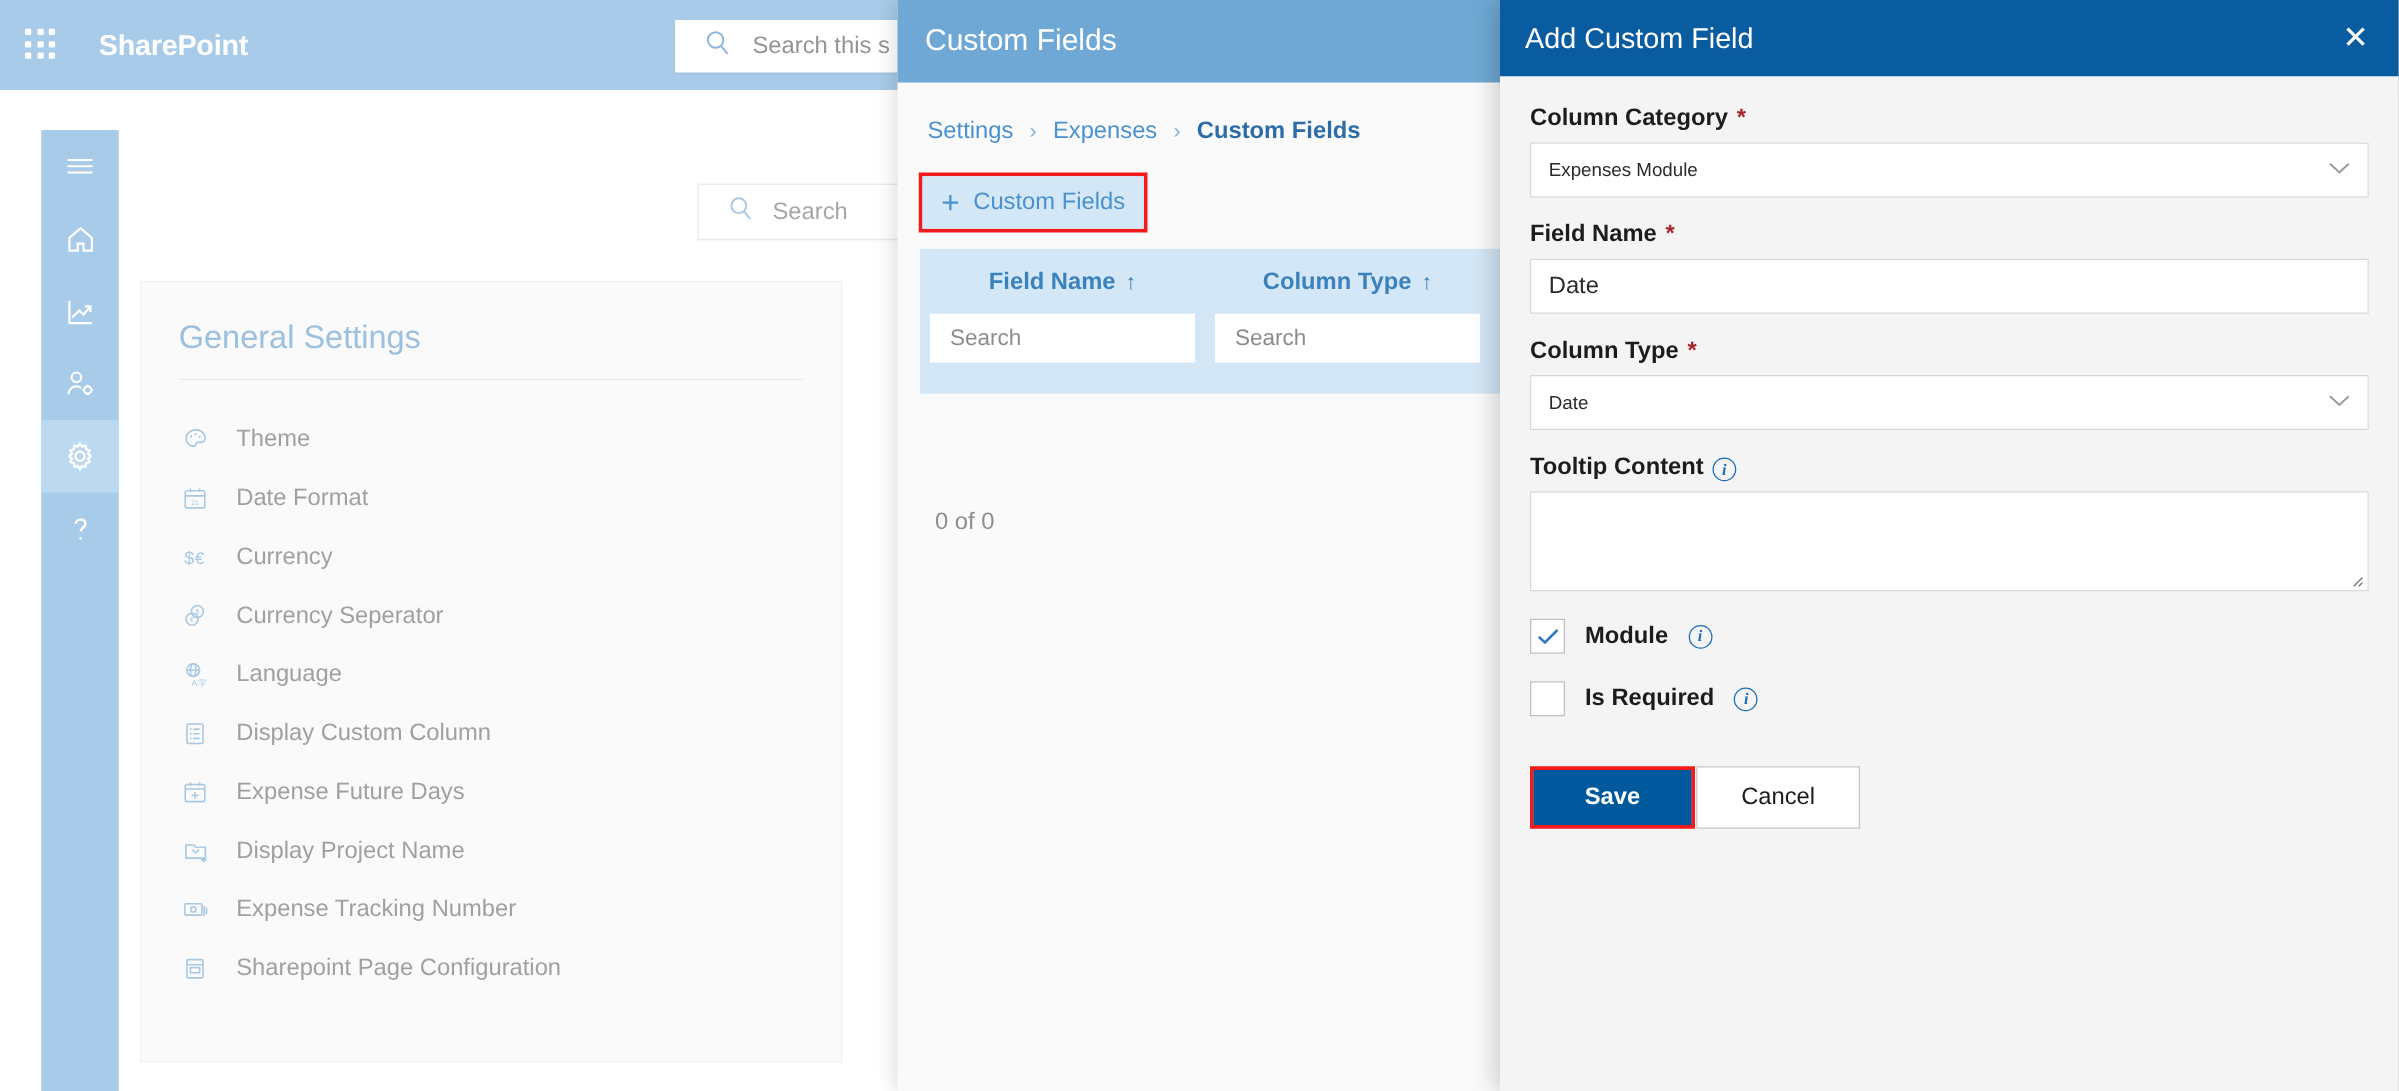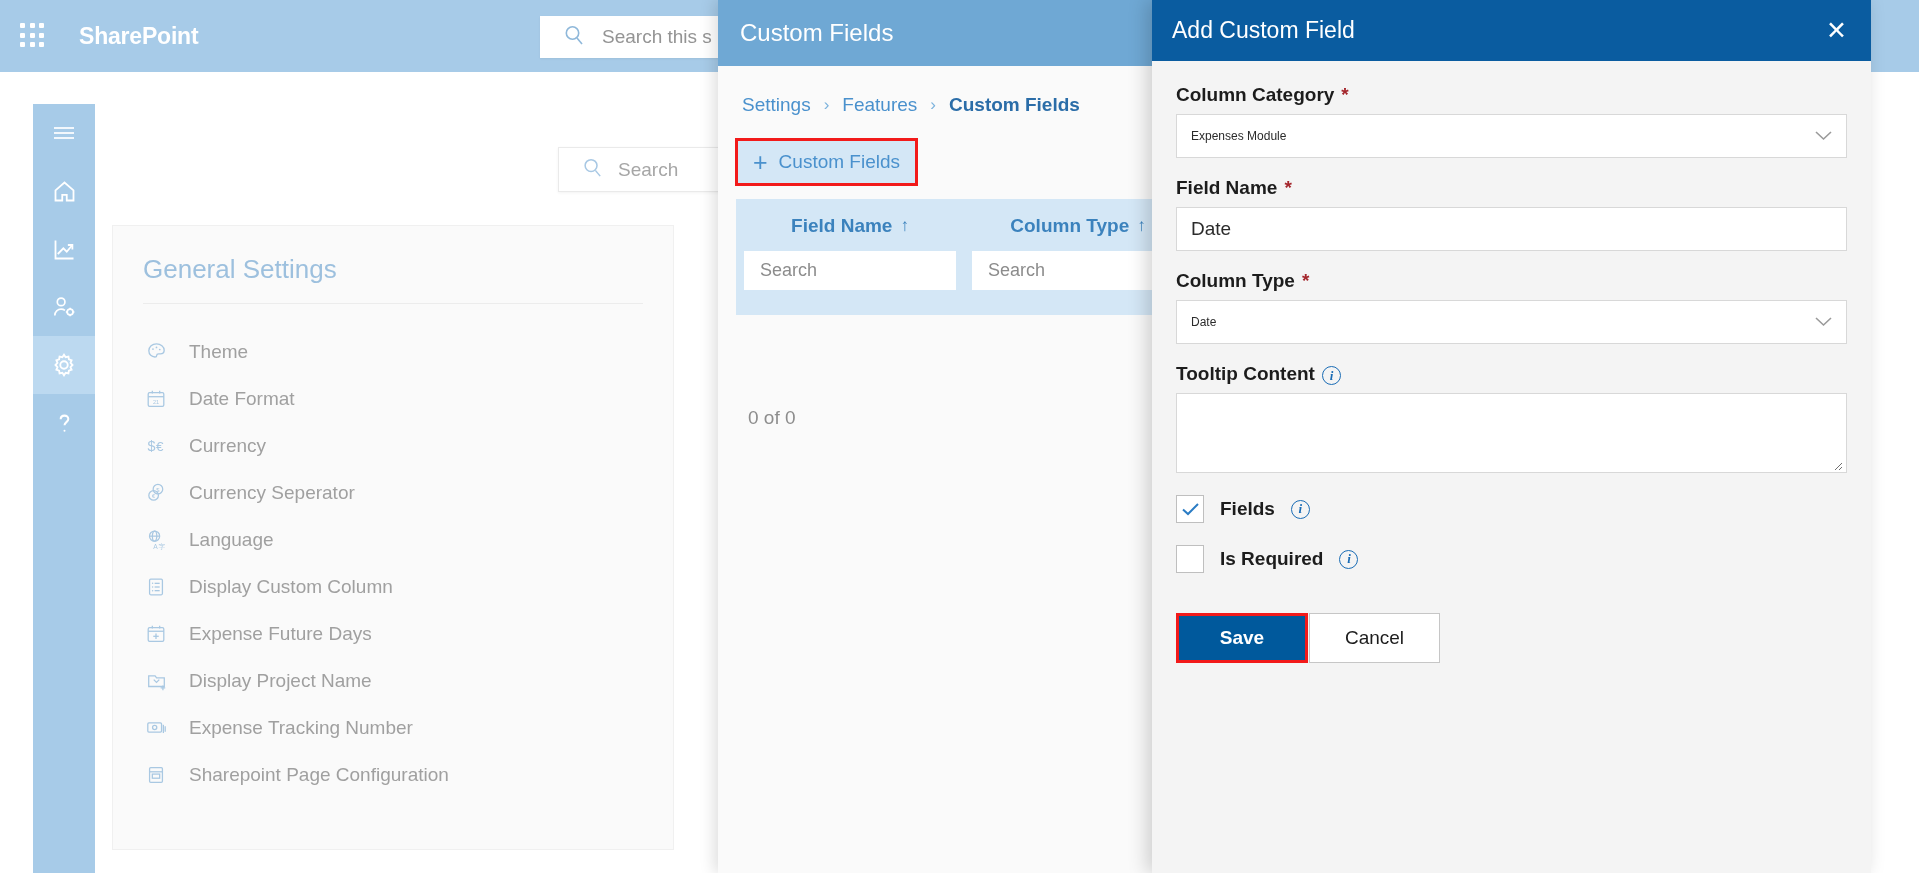--- a/index.html
+++ b/index.html
@@ -106,21 +106,21 @@
     display:flex; align-items:center; padding-left:16px;
   }
   .grid-col .hsearch span { color:#8c8c8c; font-size:18px; }
 
   .count-text {
     position:absolute; left:748px; top:407px; color:#8d8d8d; font-size:19px;
   }
 
   
   #dialog {
-    position:absolute; left:1152px; top:0; width:719px; height:873px;
+    position:absolute; left:1200px; top:0; width:719px; height:873px;
     background:#f4f4f4; box-shadow:-5px 0 18px rgba(0,0,0,0.18);
   }
   .dlg-header {
     height:61px; background:#0a5ca0; display:flex; align-items:center;
     justify-content:space-between; padding:0 24px 0 20px; color:#ffffff;
   }
   .dlg-title { font-size:23px; }
   .dlg-close { font-size:25px; cursor:pointer; line-height:1; }
   .dlg-body { padding:23px 24px 0 24px; }
 
@@ -129,21 +129,21 @@
     display:flex; align-items:flex-end; gap:7px;
   }
   .req { color:#a4262c; font-weight:bold; }
   .finput {
     width:100%; height:44px; background:#ffffff; border:1px solid #d8d8d8;
     display:flex; align-items:center; padding:0 14px; color:#2b2b2b; font-size:19px;
   }
   .fselect {
     width:100%; height:44px; background:#ffffff; border:1px solid #d8d8d8;
     display:flex; align-items:center; justify-content:space-between;
-    padding:8px 14px; color:#2b2b2b; font-size:12px;
+    padding:8px 14px; color:#2b2b2b; font-size:15px;
   }
   .chev { color:#9a9a9a; font-size:16px; }
   .fgroup { margin-bottom:19px; }
   .ftextarea {
     width:100%; height:80px; background:#ffffff; border:1px solid #d8d8d8;
     position:relative;
   }
   .resize-grip {
     position:absolute; right:3px; bottom:3px; width:12px; height:12px;
   }
@@ -394,21 +394,21 @@
     </div>
   </div>
 
   <div id="mid-panel">
     <div class="mid-header">
       <span>Custom Fields</span>
     </div>
     <div class="breadcrumb">
       <span class="crumb">Settings</span>
       <span class="crumb-sep">›</span>
-      <span class="crumb">Features</span>
+      <span class="crumb">Expenses</span>
       <span class="crumb-sep">›</span>
       <span class="crumb current">Custom Fields</span>
     </div>
   </div>
 
   <div class="add-btn-wrap">
     <div class="add-btn">
       <span class="plus">+</span>
       <span>Custom Fields</span>
     </div>
@@ -501,21 +501,21 @@
           </span>
         </div>
       </div>
 
       <div class="cbrow">
         <span class="cbox">
           <svg width="19" height="15" viewBox="0 0 19 15" fill="none" stroke="#2b7cc4" stroke-width="2">
             <polyline points="2,7.5 7,12 17,2"></polyline>
           </svg>
         </span>
-        <span class="cblabel">Fields</span>
+        <span class="cblabel">Module</span>
         <span class="info-i">i</span>
       </div>
 
       <div class="cbrow">
         <span class="cbox"></span>
         <span class="cblabel">Is Required</span>
         <span class="info-i">i</span>
       </div>
 
       <div class="btn-row">

